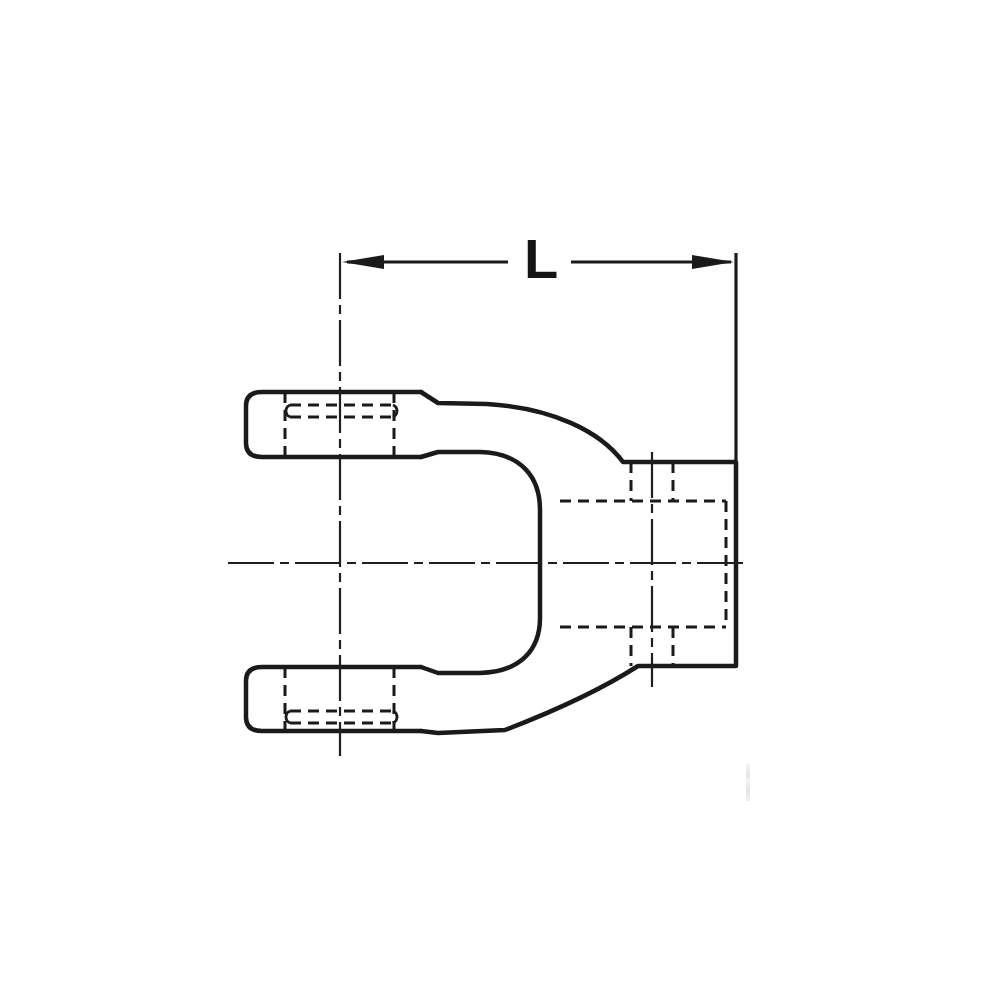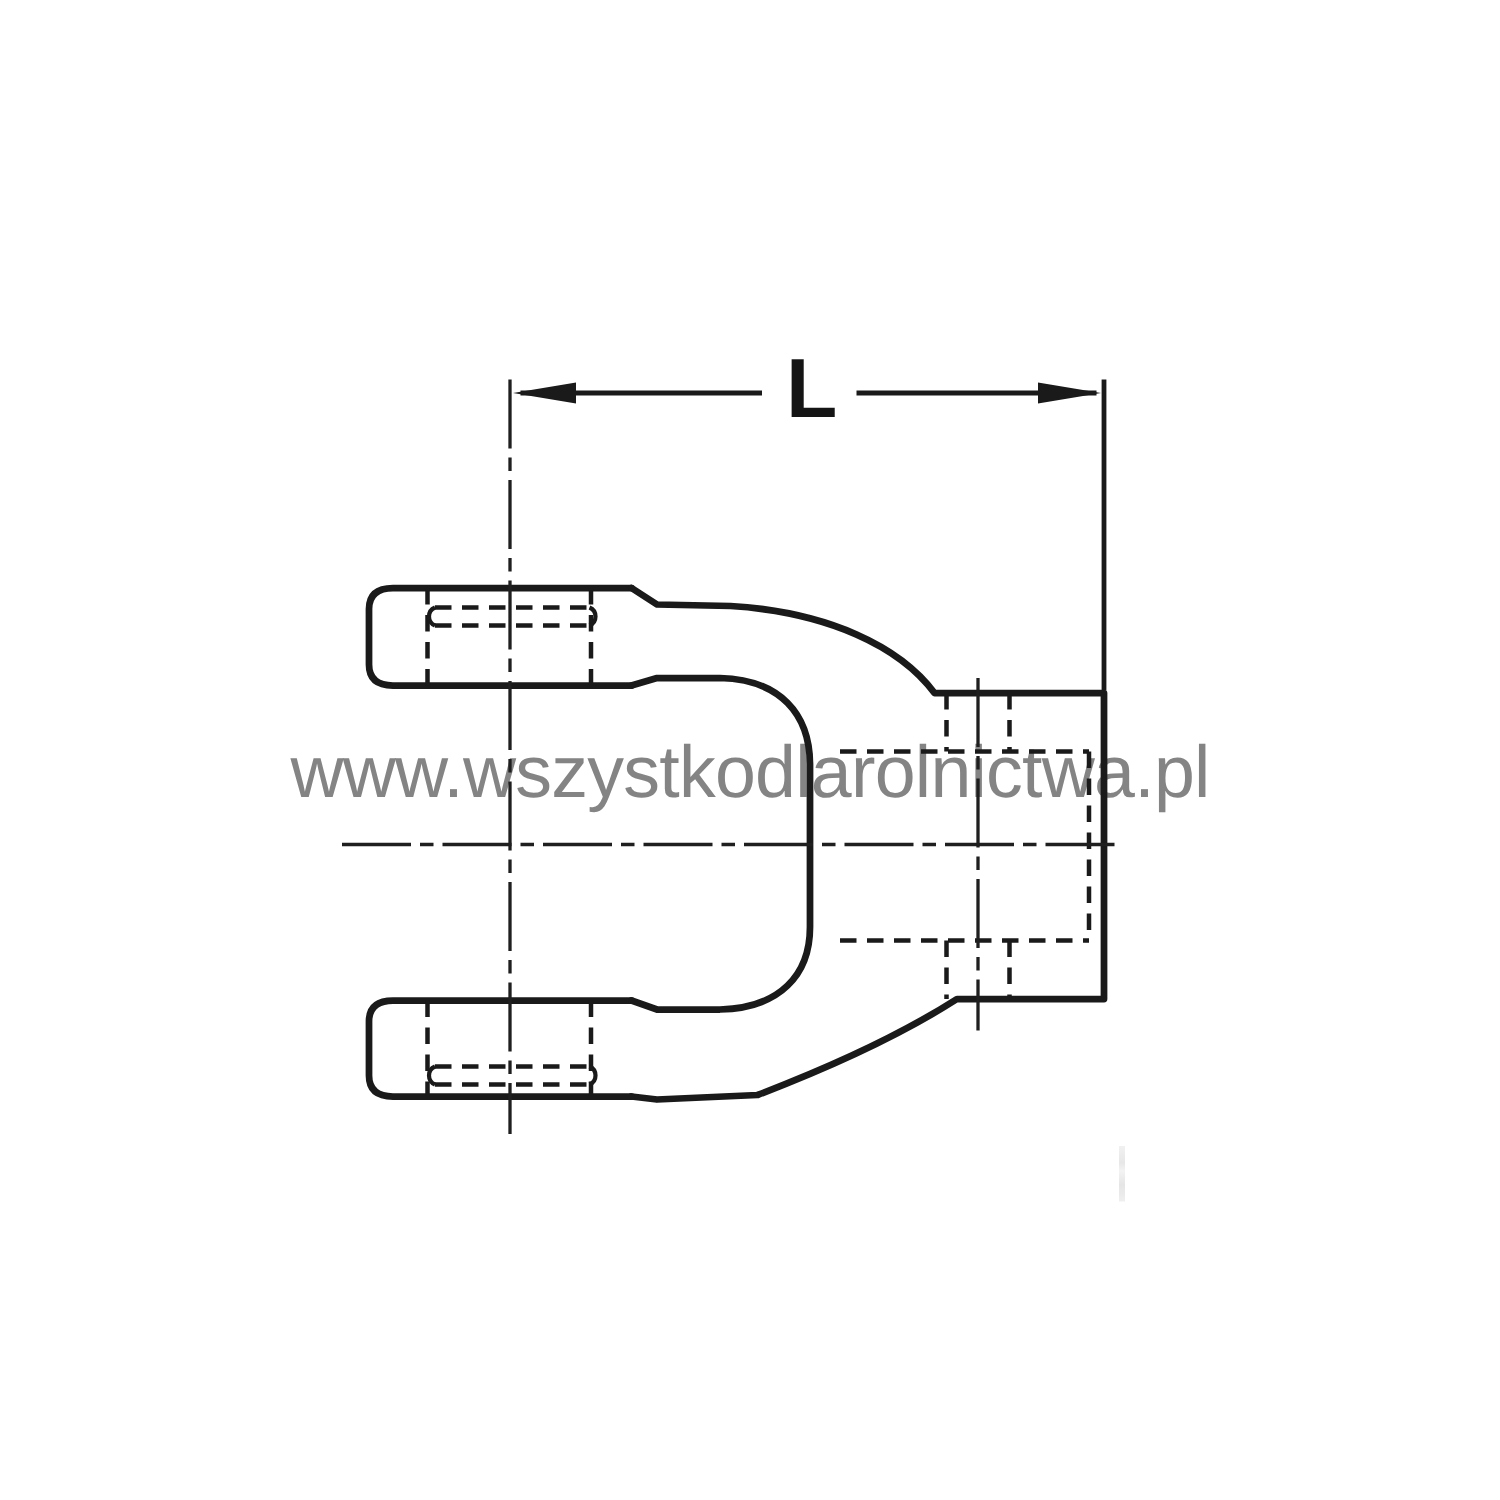--- a/index.html
+++ b/index.html
@@ -59,21 +59,20 @@
   .cap-line { stroke: #1a1a1a; stroke-width: 2.8; fill: none; }
   .centerline { stroke: #1f1f1f; stroke-width: 2.2; fill: none; stroke-dasharray: 46 6 9 6; }
   .dim-line { stroke: #1a1a1a; stroke-width: 3.2; fill: none; }
   .arrowhead { fill: #1a1a1a; stroke: none; }
 </style>
 </head>
 <body>
 
 <div id="stage">
 
-  <div id="watermark">www.wszystkodlarolnictwa.pl</div>
 
   <div id="faint-mark"></div>
 
   <svg id="drawing-svg" width="1000" height="1000" viewBox="0 0 1000 1000">
 
     <g>
 
       <path class="outline" d="M 421,392 H 262 Q 246,392 246,406 V 443 Q 246,457 262,457 H 421"></path>
 
       <path class="outline" d="M 421,392 L 438,403 L 487,404

